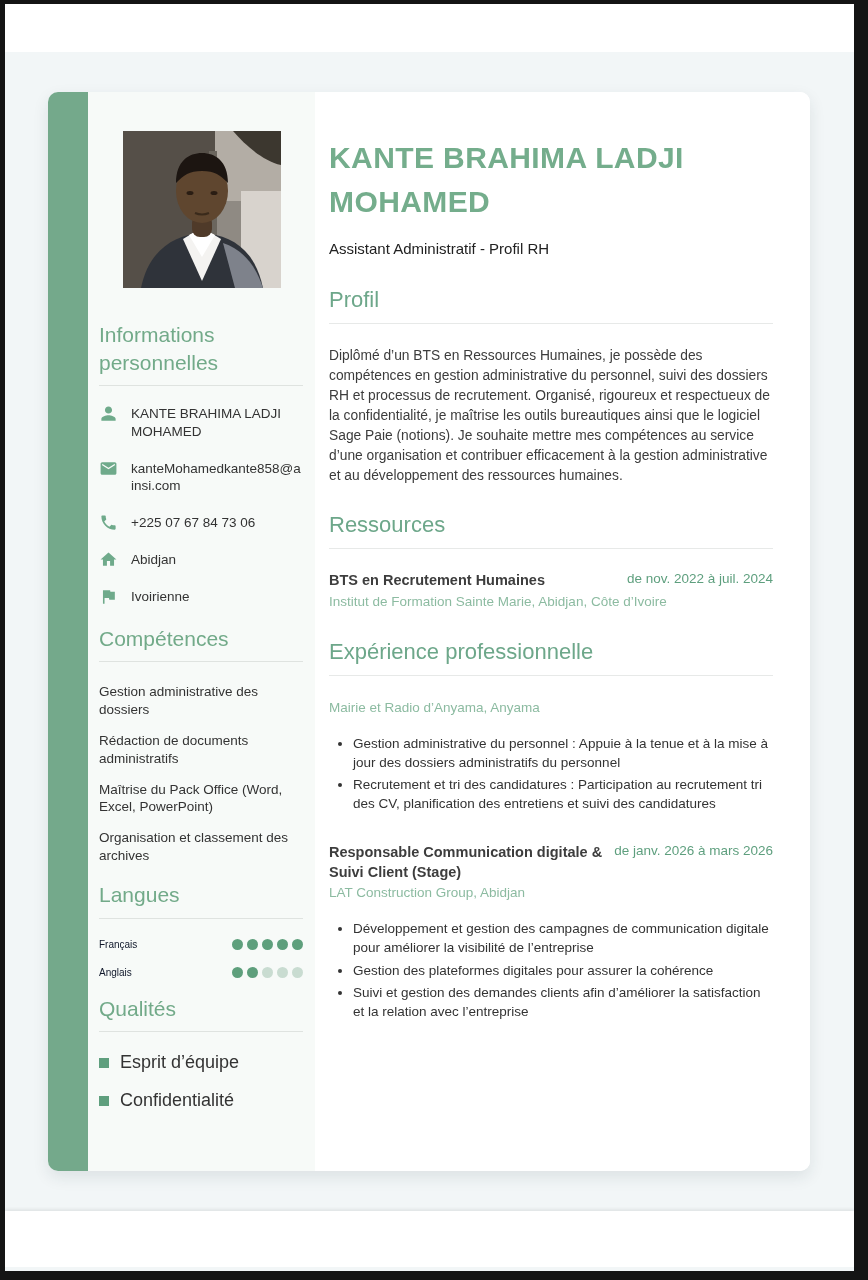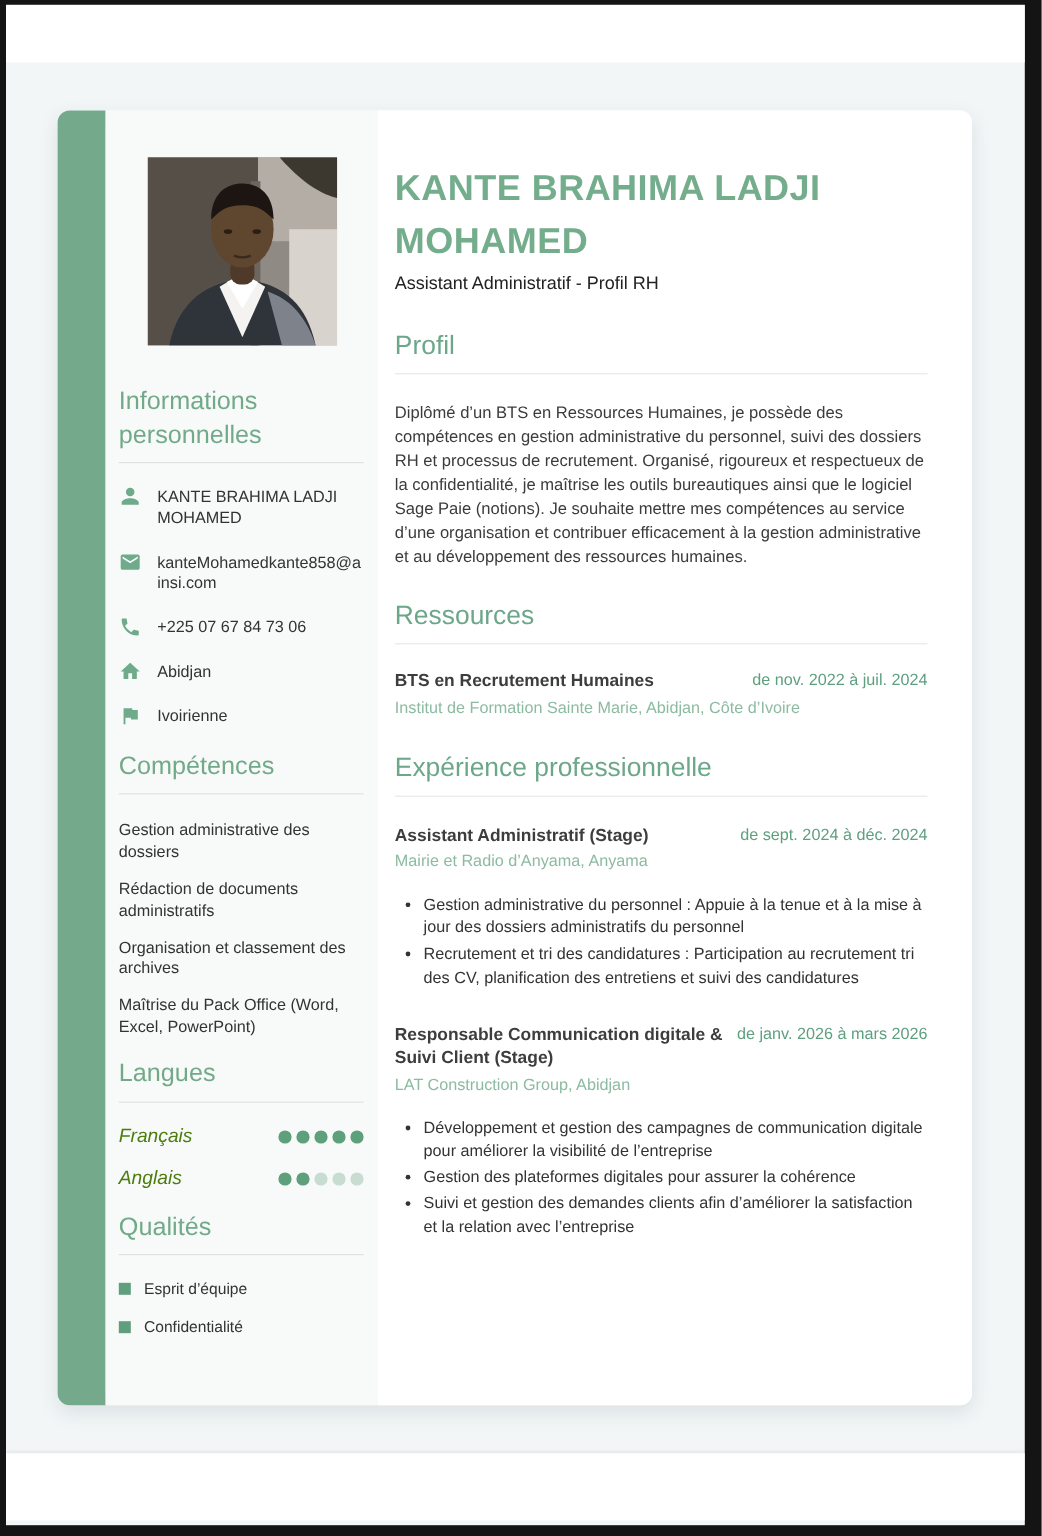--- a/index.html
+++ b/index.html
@@ -40,36 +40,36 @@
   .sb-rule{height:1px;background:#dfe3e0;border:0;margin:9px 0 0 0;}
   .sb-sec{margin-top:33px;}
   .contact-list{margin-top:19px;}
   .contact-item{display:flex;align-items:flex-start;margin-bottom:19px;}
   .contact-item .cicon{flex:0 0 19px;width:19px;height:19px;margin-right:13px;margin-top:-1px;}
   .contact-item .ctext{font-size:13.5px;line-height:1.3;color:#333;overflow-wrap:anywhere;}
   .skill-list{margin-top:21px;}
   .skill-item{font-size:13.5px;line-height:1.32;color:#333;margin-bottom:13px;}
   .lang-list{margin-top:20px;}
   .lang-row{display:flex;align-items:center;justify-content:space-between;margin-bottom:17px;}
-  .lang-name{font-size:16px;color:#4d7c0f;font-style:italic;}
+  .lang-name{font-size:10px;color:#0f172a;}
   .dots{display:flex;gap:4px;}
   .dot{width:11px;height:11px;border-radius:50%;}
   .dot.on{background:#5e9f7c;}
   .dot.off{background:#c9dcd1;}
   .quality-list{margin-top:20px;}
   .quality-item{display:flex;align-items:center;margin-bottom:17px;}
   .qsq{width:10px;height:10px;background:#5f9f7e;margin-right:11px;flex:0 0 10px;}
-  .qtext{font-size:13px;color:#333;}
+  .qtext{font-size:18px;color:#333;}
 
   
   .name{
     color:#74ad8c;font-size:30px;font-weight:bold;line-height:1.45;margin:0;
     letter-spacing:0.4px;
   }
-  .subtitle{font-size:15px;color:#222;margin-top:5px;}
+  .subtitle{font-size:15px;color:#222;margin-top:17px;}
   .m-heading{color:#6da78a;font-size:22px;font-weight:400;margin:30px 0 0 0;}
   .m-rule{height:1px;background:#e7e9e8;border:0;margin:10px 0 0 0;}
   .profil-text{font-size:13.8px;line-height:1.45;color:#3c3c3c;margin-top:22px;}
   .entry{margin-top:22px;}
   .entry-head{display:flex;justify-content:space-between;align-items:flex-start;}
   .entry-title{font-size:14.5px;font-weight:bold;color:#3d3d3d;line-height:1.35;max-width:300px;}
   .entry-dates{font-size:13.5px;font-weight:normal;color:#5e9f7e;white-space:nowrap;margin-left:12px;}
   .entry-org{font-size:13.5px;color:#8cbba1;margin-top:3px;}
   .entry-bullets{margin:19px 0 0 0;padding:0 0 0 24px;}
   .entry-bullets li{font-size:13.5px;line-height:1.42;color:#333;margin-bottom:3px;}
@@ -163,22 +163,22 @@
             </div>
           </div>
         </div>
 
         <div class="sb-sec" style="margin-top:14px;">
           <h2 class="sb-heading">Compétences</h2>
           <hr class="sb-rule">
           <div class="skill-list">
             <div class="skill-item">Gestion administrative des dossiers</div>
             <div class="skill-item">Rédaction de documents administratifs</div>
+            <div class="skill-item">Maîtrise du Pack Office (Word, Excel, PowerPoint)</div>
             <div class="skill-item">Organisation et classement des archives</div>
-            <div class="skill-item">Maîtrise du Pack Office (Word, Excel, PowerPoint)</div>
           </div>
         </div>
 
         <div class="sb-sec" style="margin-top:16px;">
           <h2 class="sb-heading">Langues</h2>
           <hr class="sb-rule">
           <div class="lang-list">
             <div class="lang-row">
               <span class="lang-name">Français</span>
               <span class="dots">
@@ -239,24 +239,20 @@
           </div>
           <div class="entry-org">Institut de Formation Sainte Marie, Abidjan, Côte d’Ivoire</div>
         </div>
       </section>
 
       <section>
         <h2 class="m-heading">Expérience professionnelle</h2>
         <hr class="m-rule">
 
         <div class="entry" style="margin-top:24px;">
-          <div class="entry-head">
-            <span class="entry-title">Assistant Administratif (Stage)</span>
-            <span class="entry-dates">de sept. 2024 à déc. 2024</span>
-          </div>
           <div class="entry-org">Mairie et Radio d’Anyama, Anyama</div>
           <ul class="entry-bullets">
             <li>Gestion administrative du personnel : Appuie à la tenue et à la mise à jour des dossiers administratifs du personnel</li>
             <li>Recrutement et tri des candidatures : Participation au recrutement tri des CV, planification des entretiens et suivi des candidatures</li>
           </ul>
         </div>
 
         <div class="entry">
           <div class="entry-head">
             <span class="entry-title">Responsable Communication digitale &amp; Suivi Client (Stage)</span>

